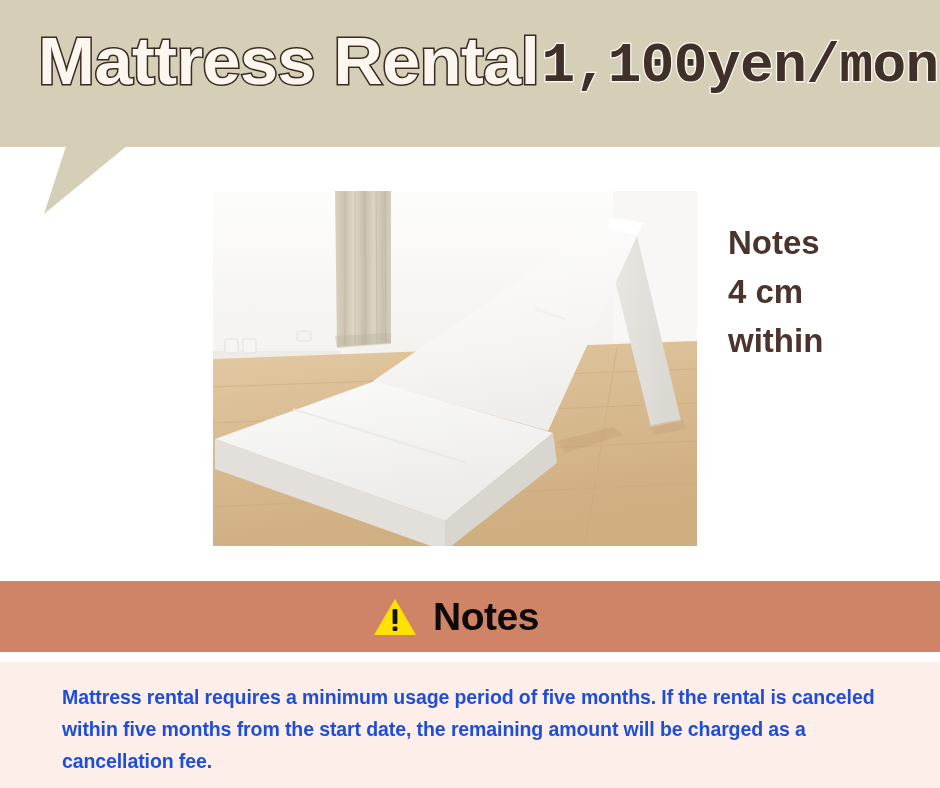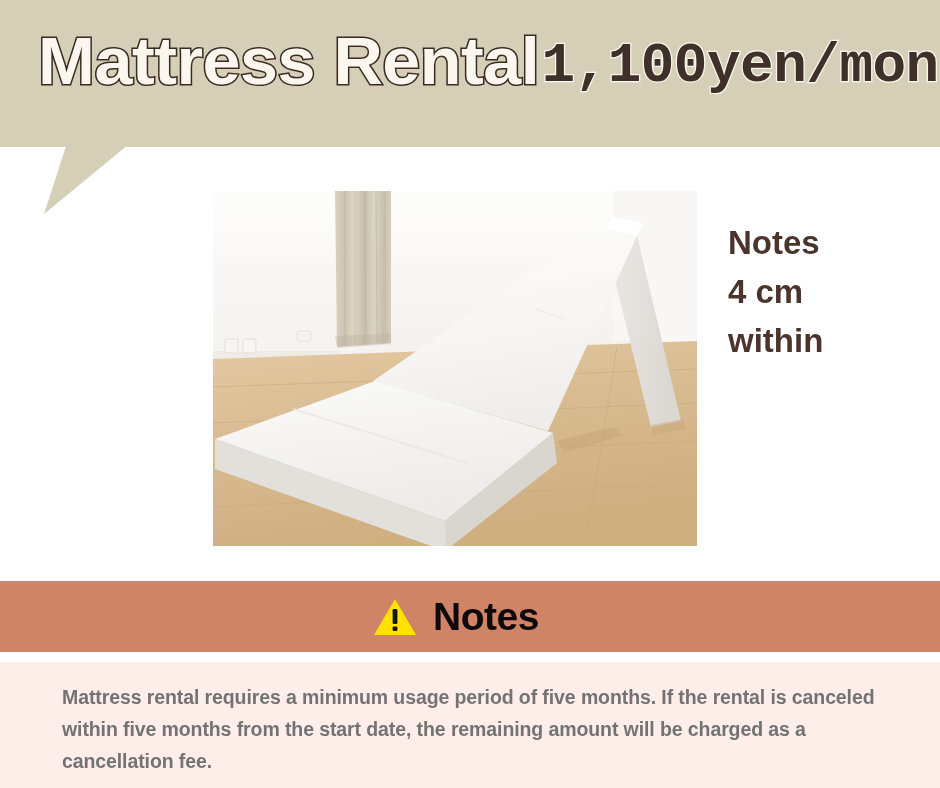--- a/index.html
+++ b/index.html
@@ -164,21 +164,21 @@
   }
   .notes-text {
     position: absolute;
     left: 62px;
     top: 20px;
     width: 820px;
     font-family: "Liberation Sans", sans-serif;
     font-size: 19.5px;
     font-weight: bold;
     line-height: 1.63;
-    color: #737373;
+    color: #1d4ed8;
     letter-spacing: -0.1px;
   }
 </style>
 </head>
 <body>
 
 <div id="page">
 
   <svg class="bubble-tail" viewBox="0 0 260 90" width="260" height="90" aria-hidden="true">
     <polygon points="68,0 134,0 44,74" fill="#d5cfb7"></polygon>

